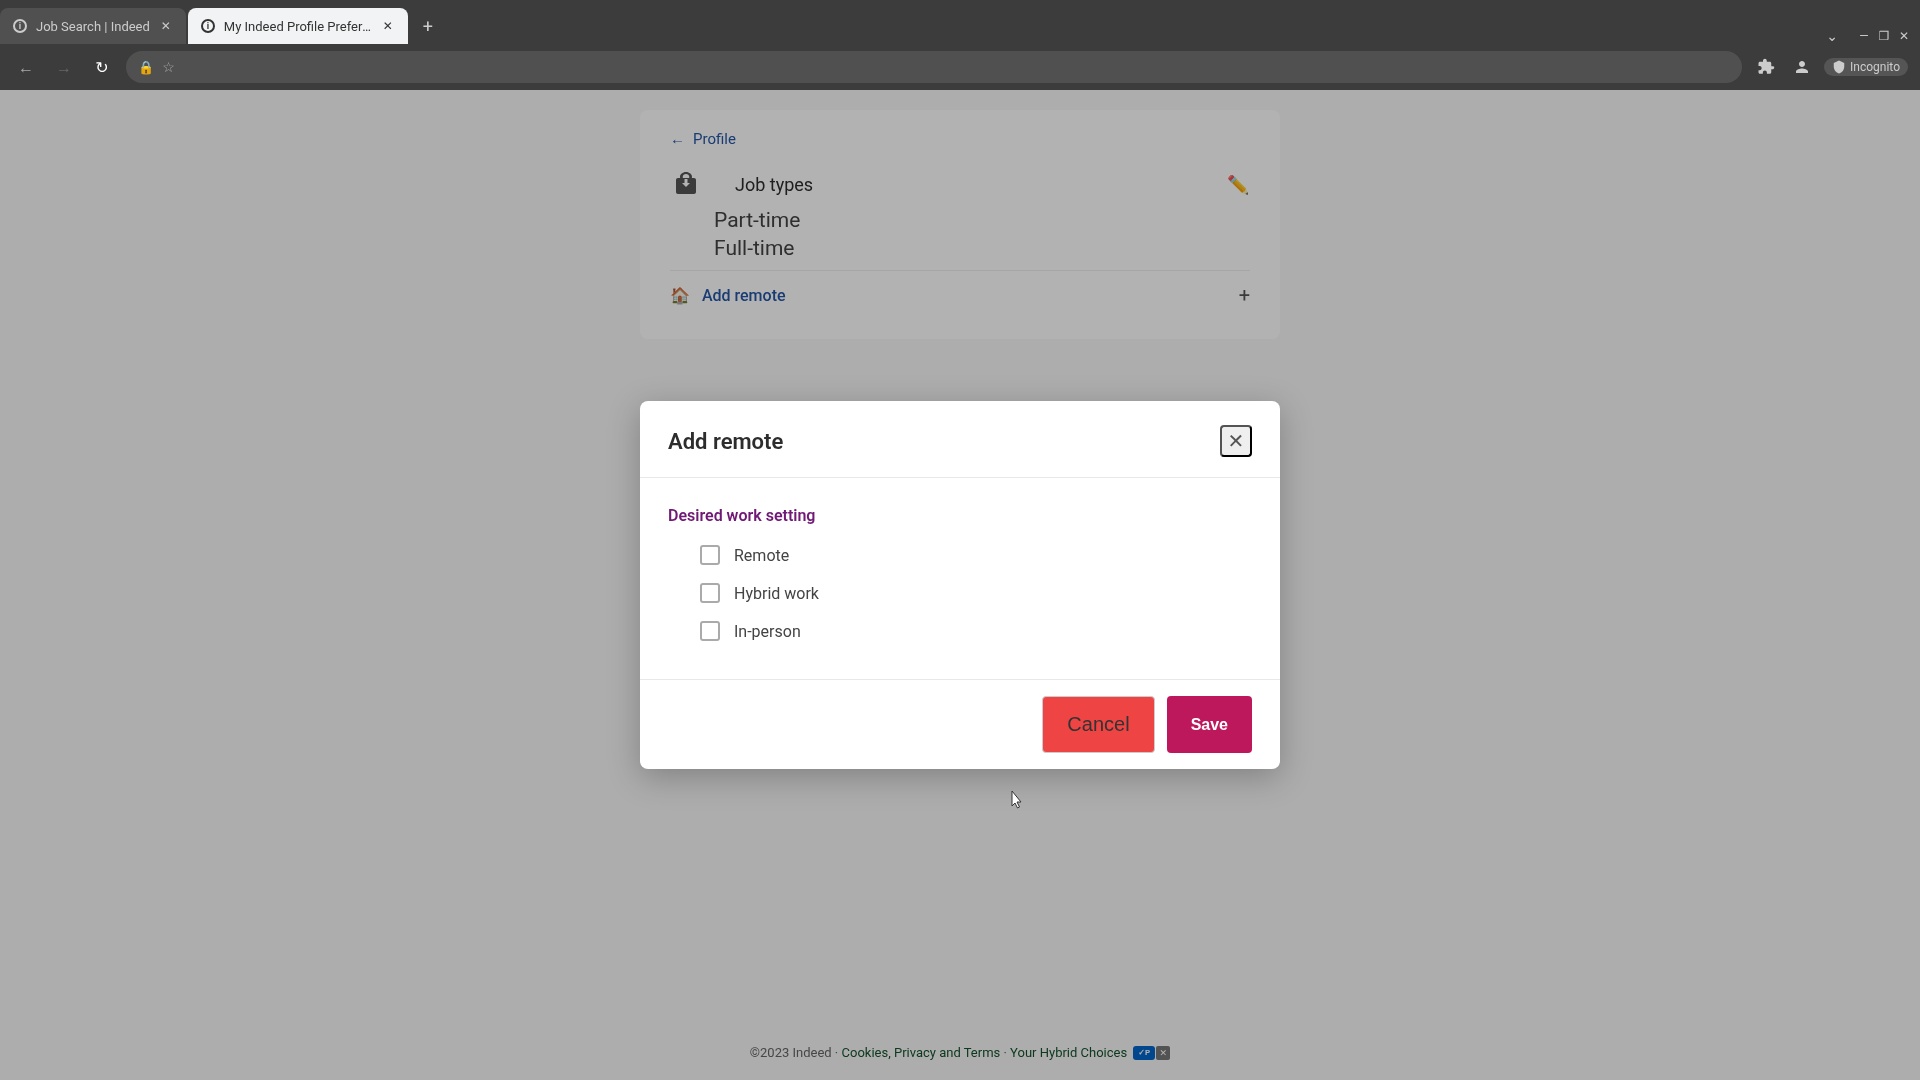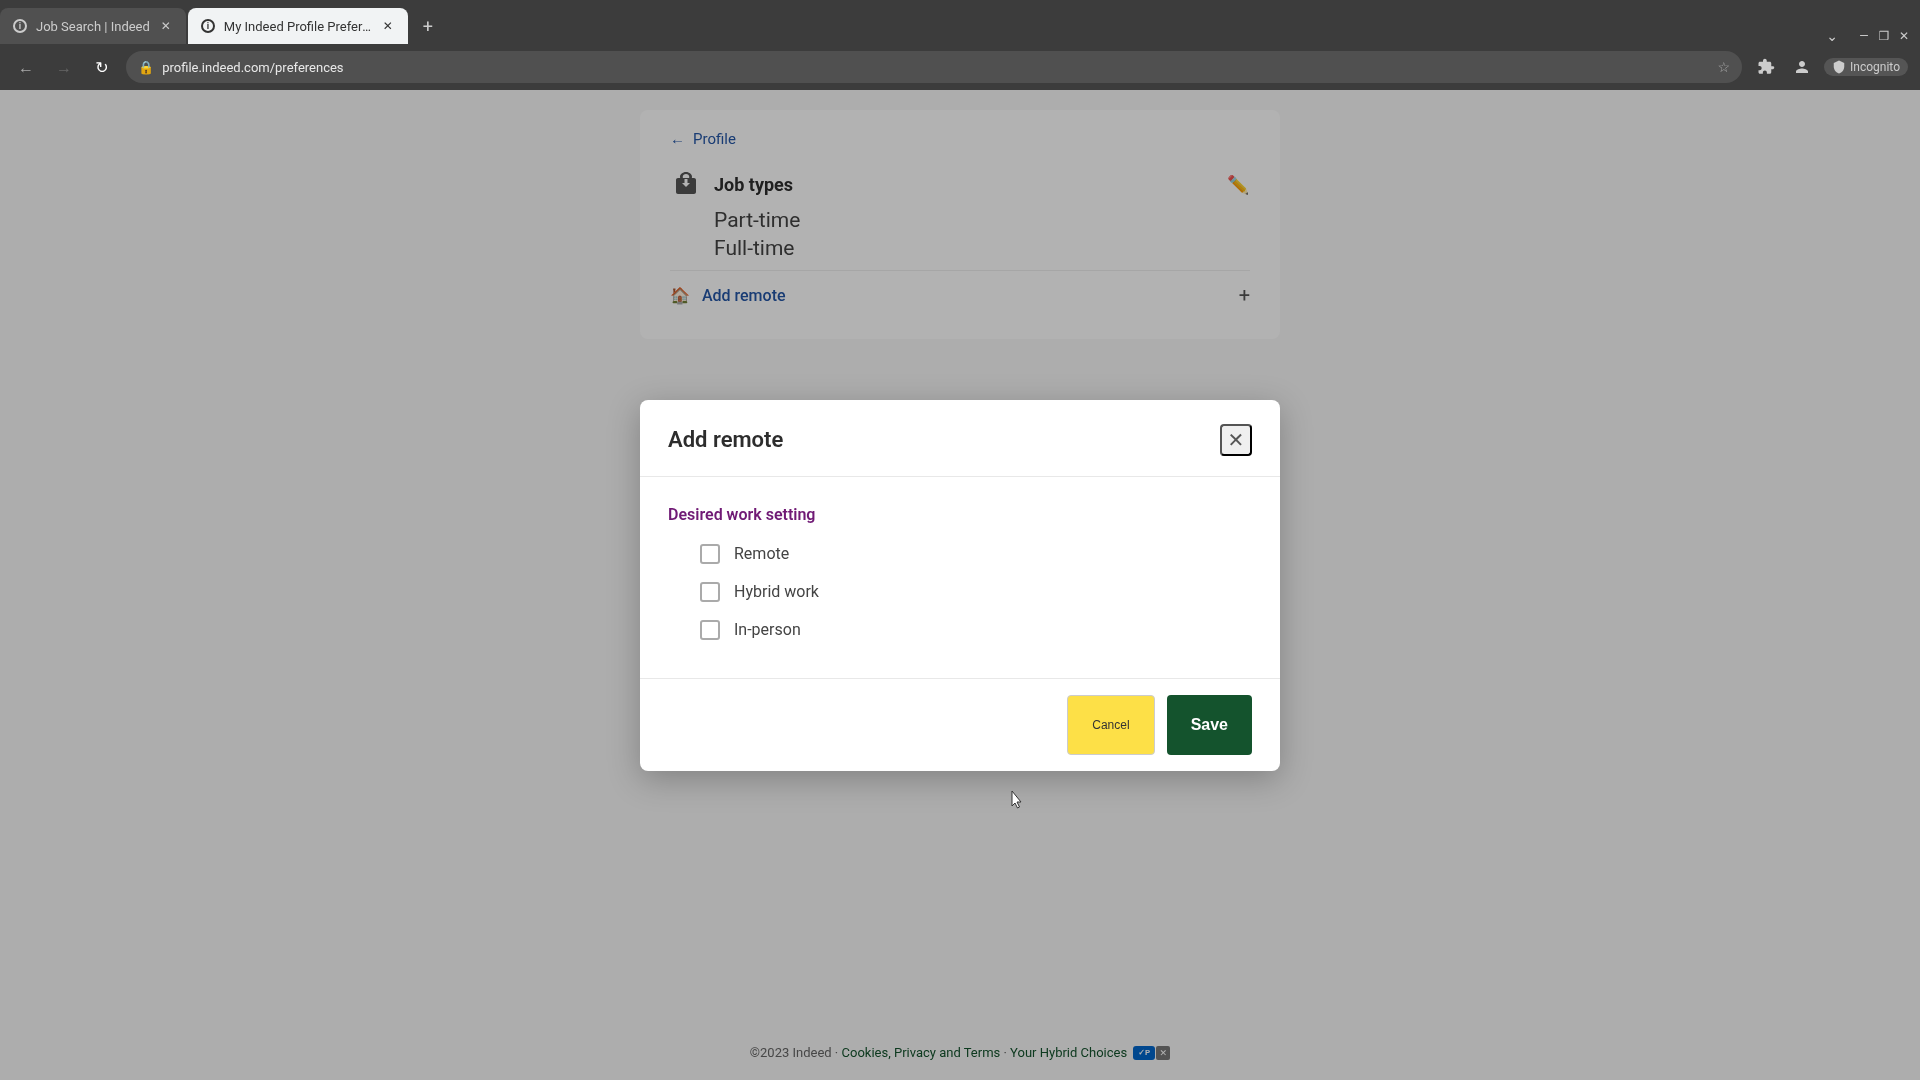--- a/index.html
+++ b/index.html
@@ -238,22 +238,23 @@
       height: 32px;
       display: flex;
       align-items: center;
       justify-content: center;
       color: #555;
       font-size: 18px;
     }
 
     .section-title {
       font-size: 18px;
-      font-weight: 700;
+      font-weight: 400;
       color: #2d2d2d;
+      margin-left: 21px;
     }
 
     .edit-icon {
       color: #555;
       font-size: 18px;
       cursor: pointer;
     }
 
     .job-type-list {
       padding-left: 44px;
@@ -373,35 +374,35 @@
 
     .modal-footer {
       padding: 16px 28px;
       display: flex;
       justify-content: flex-end;
       gap: 12px;
       border-top: 1px solid #e8e8e8;
     }
 
     .btn-cancel {
-      padding: 22px 24px;
+      padding: 16px 24px;
       border-radius: 4px;
       border: 1px solid #ccc;
-      background: #fde047;
-      font-size: 12px;
+      background: #ef4444;
+      font-size: 20px;
       color: #333;
       cursor: pointer;
       font-weight: 500;
     }
 
     .btn-save {
       padding: 10px 24px;
       border-radius: 4px;
       border: none;
-      background: #14532d;
+      background: #be185d;
       font-size: 16px;
       color: #fff;
       cursor: pointer;
       font-weight: 600;
     }
 
     
     .page-footer {
       position: absolute;
       bottom: 20px;
@@ -484,21 +485,20 @@
     </div>
   </div>
 
   <div class="address-bar-row">
     <div class="nav-btn">←</div>
     <div class="nav-btn" style="color:#666;">→</div>
     <div class="nav-btn active">↻</div>
 
     <div class="address-bar">
       <span class="lock-icon">🔒</span>
-      <span class="address-text">profile.indeed.com/preferences</span>
       <span class="star-icon">☆</span>
     </div>
 
     <div class="toolbar-right">
       <div class="toolbar-btn">
         <svg width="18" height="18" viewBox="0 0 24 24" fill="#ccc">
           <path d="M20.5 11H19V7c0-1.1-.9-2-2-2h-4V3.5C13 2.12 11.88 1 10.5 1S8 2.12 8 3.5V5H4c-1.1 0-1.99.9-1.99 2v3.8H3.5c1.49 0 2.7 1.21 2.7 2.7s-1.21 2.7-2.7 2.7H2V19c0 1.1.9 2 2 2h3.8v-1.5c0-1.49 1.21-2.7 2.7-2.7s2.7 1.21 2.7 2.7V21H17c1.1 0 2-.9 2-2v-4h1.5c1.38 0 2.5-1.12 2.5-2.5S21.88 11 20.5 11z"></path>
         </svg>
       </div>
       <div class="toolbar-btn">

